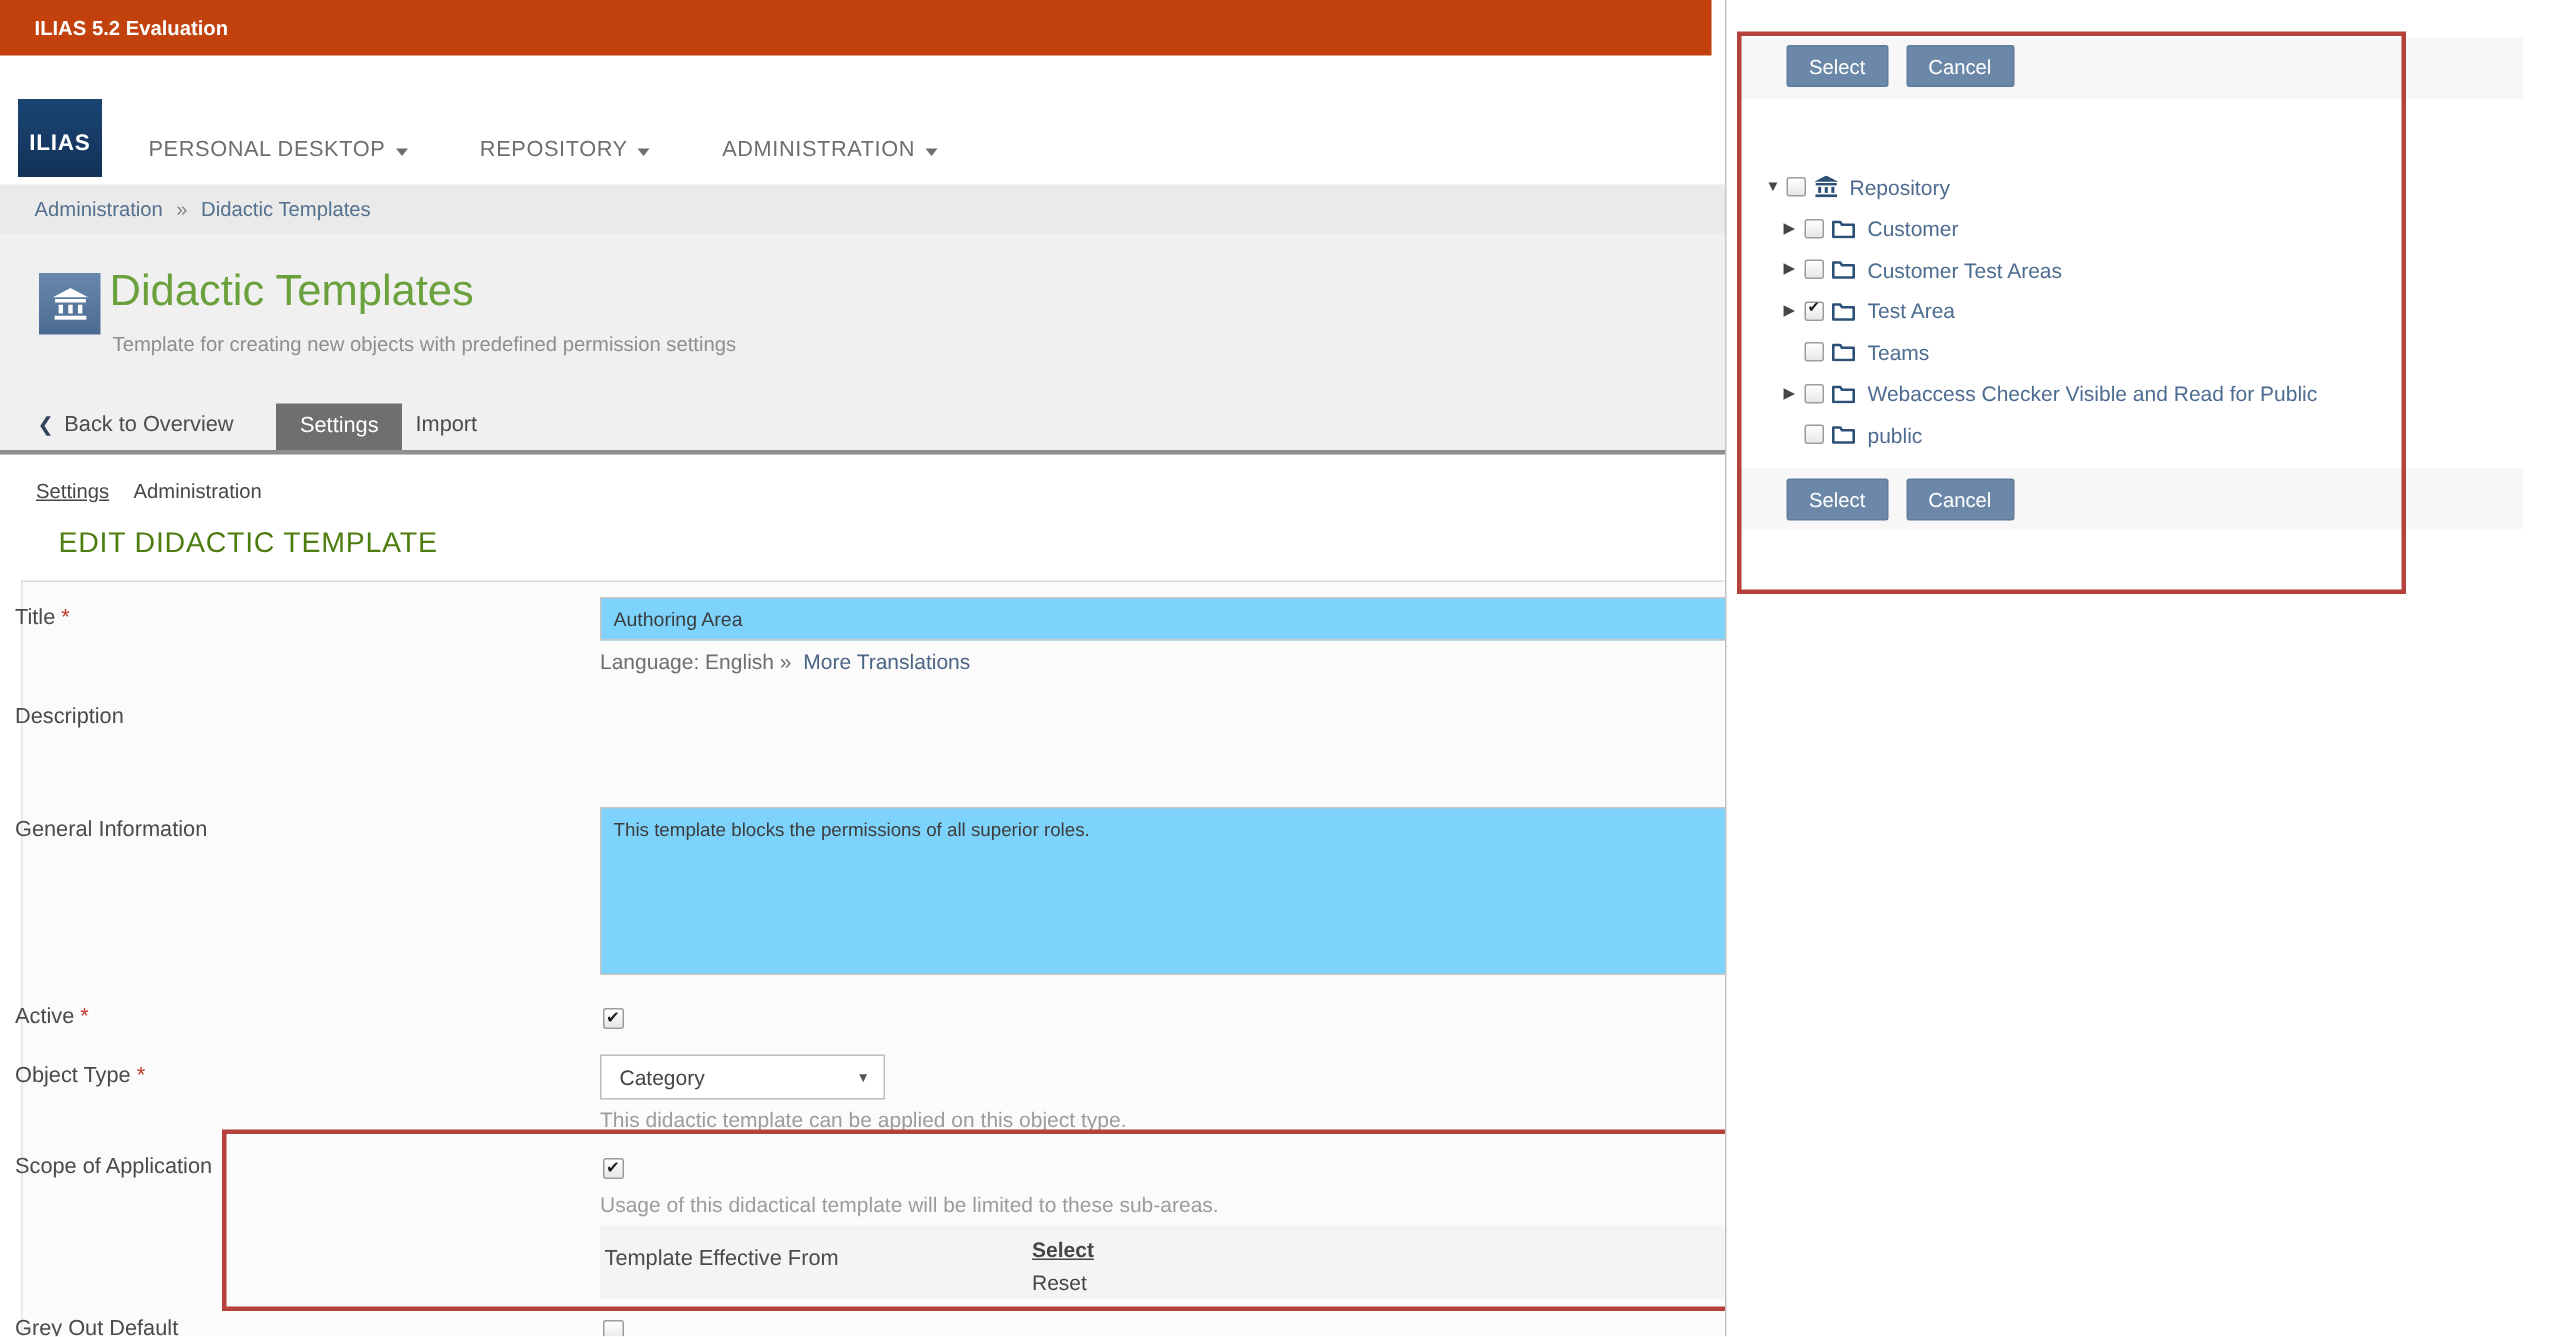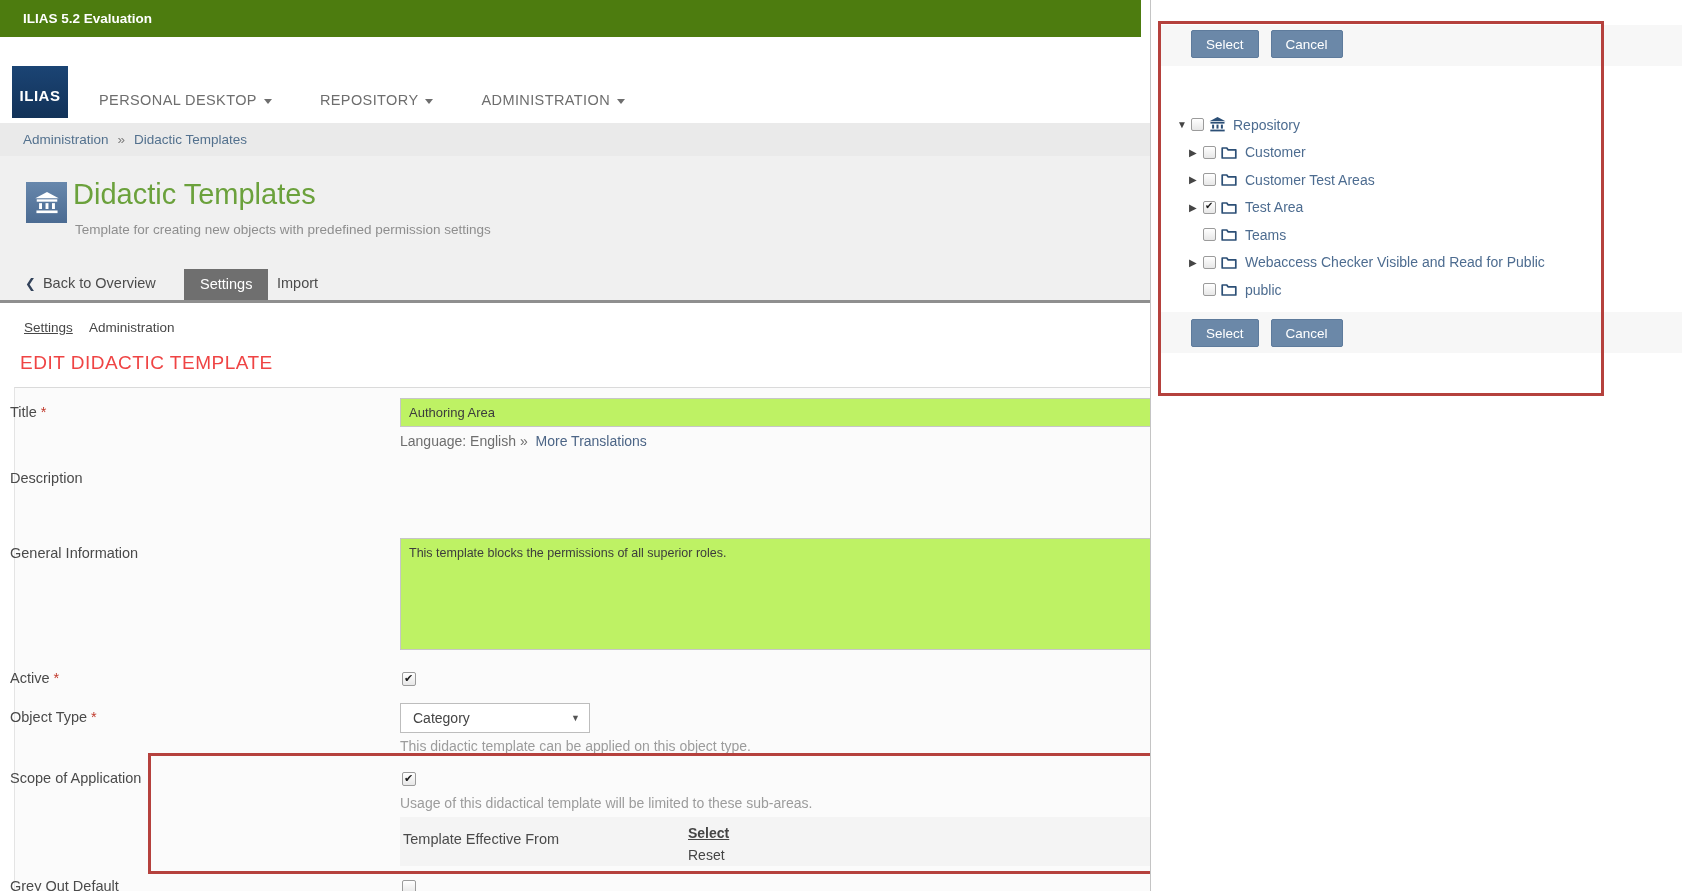--- a/index.html
+++ b/index.html
@@ -3,21 +3,21 @@
 <meta charset="utf-8">
 <style>
   * { margin:0; padding:0; box-sizing:border-box; }
   html,body { background:#fff; }
   body { font-family:"Liberation Sans","DejaVu Sans",sans-serif; }
   #page { position:relative; width:1699px; height:891px; overflow:hidden; background:#fff; }
 
   
   #main { position:absolute; left:0; top:0; width:1150px; height:891px; overflow:hidden; background:#fff; }
 
-  .topbar { position:absolute; left:0; top:0; width:1141px; height:37px; background:#4d7c0f; }
+  .topbar { position:absolute; left:0; top:0; width:1141px; height:37px; background:#c2410c; }
   .topbar-title { position:absolute; left:23px; top:0; line-height:37px; color:#fff; font-size:13.5px; font-weight:bold; }
 
   .logo { position:absolute; left:12px; top:66px; width:56px; height:52px; background:linear-gradient(#1b4474,#123258); display:flex; align-items:center; justify-content:center; }
   .logo-text { color:#fff; font-weight:bold; font-size:15px; letter-spacing:0.5px; margin-top:6px; }
 
   .nav { position:absolute; left:99px; top:92px; display:flex; column-gap:48px;align-items:flex-end; }
   .nav-item { font-size:14.5px; color:#6e6e6e; letter-spacing:0.4px; display:flex; align-items:center; cursor:pointer; white-space:nowrap; }
   .nav-caret { width:0; height:0; border-left:4px solid transparent; border-right:4px solid transparent; border-top:5px solid #6e6e6e; margin-left:7px; margin-top:2px; }
 
   .breadcrumb { position:absolute; left:0; top:123px; width:1150px; height:33px; background:#eaeaea; }
@@ -33,29 +33,29 @@
   .tab-back { position:absolute; left:25px; top:119px; font-size:14.5px; color:#4c4c4c; cursor:pointer; }
   .tab-back .chev { color:#32425a; font-weight:bold; margin-right:7px; font-size:13px; }
   .tab-active { position:absolute; left:184px; top:113px; height:31px; line-height:31px; padding:0 16px; background:#6f6f6f; color:#fff; font-size:14.5px; cursor:pointer; }
   .tab-plain { position:absolute; left:277px; top:119px; font-size:14.5px; color:#4c4c4c; cursor:pointer; }
 
   .subtab { position:absolute; top:320px; font-size:13.5px; color:#474747; cursor:pointer; }
   .subtab.active { text-decoration:underline; }
   #subtab-settings { left:24px; }
   #subtab-multi { left:89px; }
 
-  .section-title { position:absolute; left:20px; top:352px; font-size:19px; color:#ef4444; letter-spacing:0.5px; }
+  .section-title { position:absolute; left:39px; top:352px; font-size:19px; color:#4d7c0f; letter-spacing:0.5px; }
 
   .form-panel { position:absolute; left:14px; top:387px; width:1136px; height:504px; background:#fbfbfb; border-top:1px solid #dadada; border-left:1px solid #e4e4e4; }
 
   .flabel { position:absolute; left:10px; width:355px; text-align:left; font-size:14.5px; color:#4a4a4a; white-space:nowrap; }
   .req { color:#c0392b; margin-left:4px; }
   .fhelp { position:absolute; left:400px; font-size:14px; color:#9c9c9c; }
 
-  .tinput { position:absolute; left:400px; background:#bef264; border:1px solid #c6c6c6; font-family:inherit; font-size:13px; color:#3c3c3c; padding:0 8px; }
+  .tinput { position:absolute; left:400px; background:#7dd3fc; border:1px solid #c6c6c6; font-family:inherit; font-size:13px; color:#3c3c3c; padding:0 8px; }
   textarea.tinput { padding:6px 8px; font-size:12.5px; resize:none; line-height:1.35; }
 
   #title-input { top:398px; width:772px; height:29px; }
   #desc-area  { top:464px; width:772px; height:69px; }
   #gi-area    { top:538px; width:772px; height:112px; }
 
   .lang-line { position:absolute; left:400px; top:433px; font-size:14px; }
   .lang-prefix { color:#6e6e6e; }
   .lang-link { color:#4c6586; cursor:pointer; margin-left:4px; }
 

